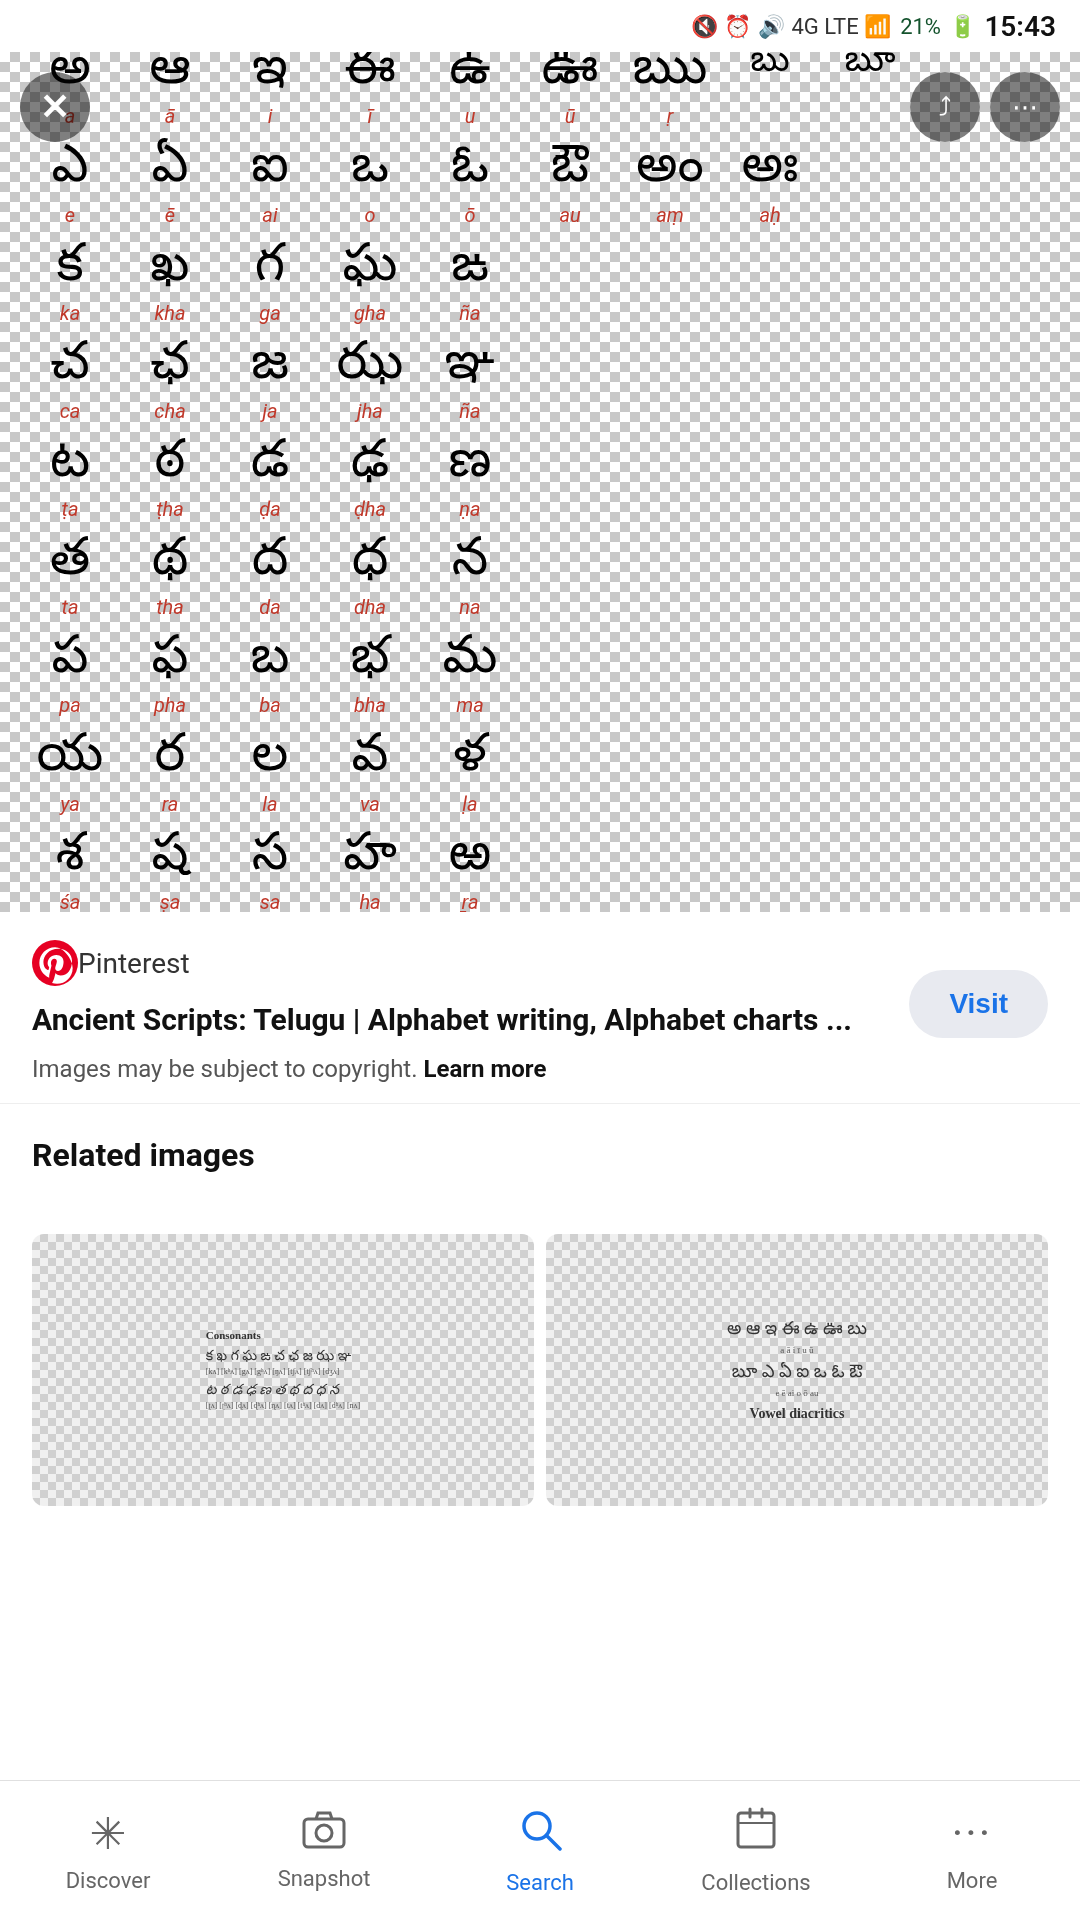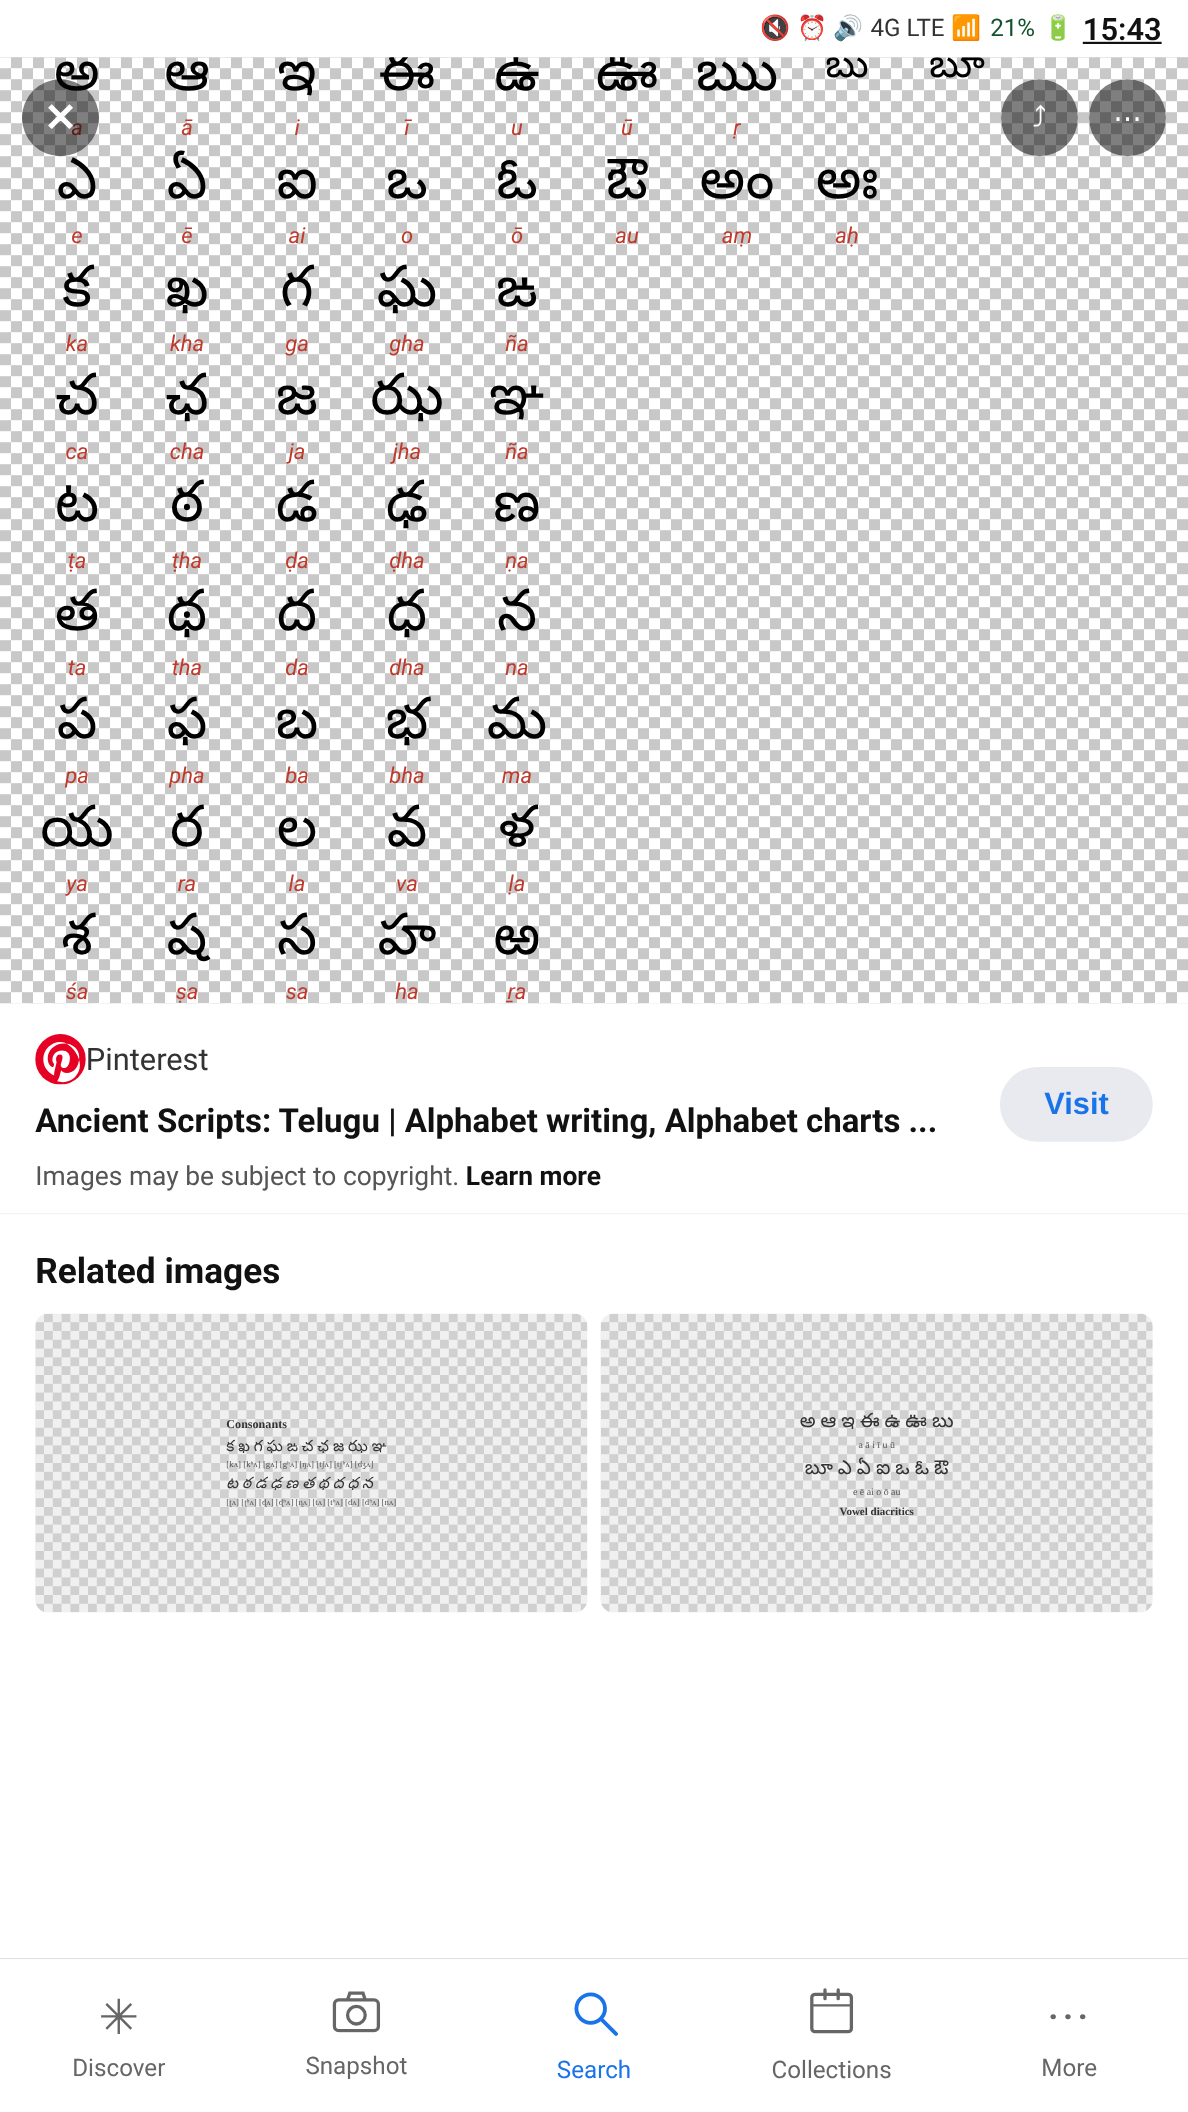--- a/index.html
+++ b/index.html
@@ -26,21 +26,20 @@
       display: flex;
       align-items: center;
       gap: 6px;
       font-size: 22px;
       color: #333;
     }
     .status-time {
       font-size: 28px;
       font-weight: 600;
       color: #111;
-      text-decoration: underline;
     }
     .battery-pct {
       font-size: 22px;
       color: #14532d;
     }
 
     
     .image-area {
       width: 1080px;
       height: 860px;
@@ -206,20 +205,21 @@
       background-color: #e8e8e8;
       background-image:
         repeating-conic-gradient(#d0d0d0 0% 25%, #f0f0f0 0% 50%);
       background-size: 16px 16px;
       border-radius: 12px;
       overflow: hidden;
       position: relative;
       display: flex;
       align-items: center;
       justify-content: center;
+      margin-top: 40px;
     }
 
     
     .bottom-nav {
       position: fixed;
       bottom: 0;
       left: 0;
       width: 1080px;
       height: 140px;
       background: #fff;
@@ -613,21 +613,21 @@
         <div style="width:100%;height:100%;display:flex;flex-direction:column;align-items:center;justify-content:center;font-family:serif;">
           <div style="font-size:10px;color:#333;padding:4px;text-align:center;">
             <div style="display:flex;flex-wrap:wrap;gap:4px;justify-content:center;">
               <span style="font-size:18px;">అ ఆ ఇ ఈ ఉ ఊ బు</span>
             </div>
             <div style="font-size:9px;color:#555;margin-top:2px;">a  ā  i  ī  u  ū</div>
             <div style="display:flex;flex-wrap:wrap;gap:4px;justify-content:center;margin-top:6px;">
               <span style="font-size:18px;">బూ ఎ ఏ ఐ ఒ ఓ ఔ</span>
             </div>
             <div style="font-size:9px;color:#555;margin-top:2px;">e  ē  ai  o  ō  au</div>
-            <div style="font-size:10px;font-weight:bold;margin-top:8px;">Vowel diacritics</div>
+            <div style="font-size:14px;font-weight:bold;margin-top:8px;">Vowel diacritics</div>
           </div>
         </div>
       </div>
 
     </div>
   </div>
 
 </div>
 
 <div class="bottom-nav">

